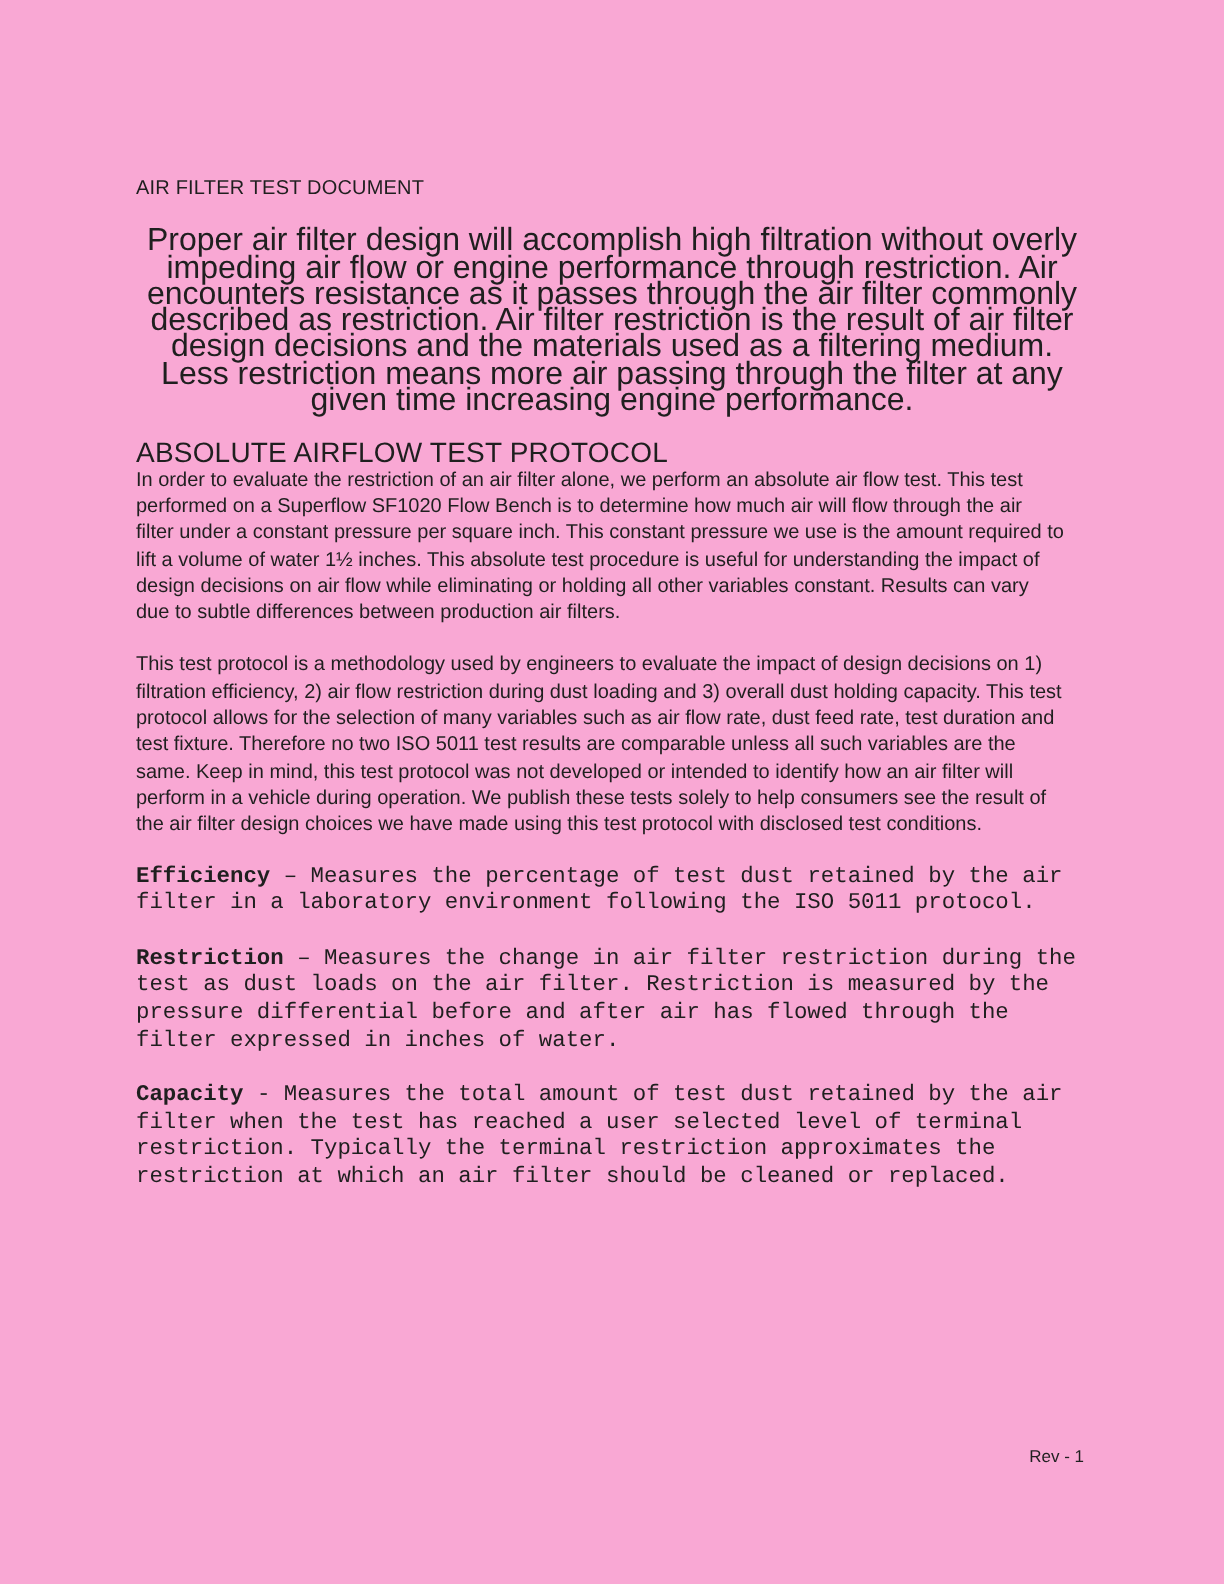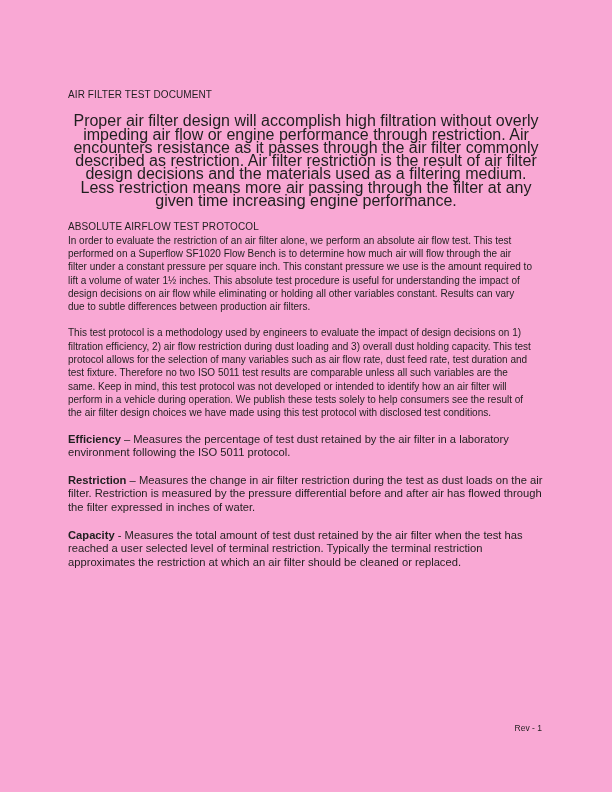--- a/index.html
+++ b/index.html
@@ -25,21 +25,21 @@
     font-weight: 400;
     letter-spacing: 0.1px;
   }
   .para {
     font-size: 16px;
     line-height: 13.3px;
     margin: 0 0 13px 0;
     text-align: center;
   }
   .section-heading {
-    font-size: 10px;
+    font-size: 14px;
     line-height: 13.3px;
     margin: 13px 0 0 0;
     font-weight: 400;
     letter-spacing: 0.1px;
   }
   .section-body {
     font-size: 10px;
     line-height: 13.3px;
     margin: 0 12px 13px 0;
   }
@@ -53,20 +53,21 @@
   }
   .footer-rev {
     position: absolute;
     top: 723px;
     right: 70px;
     font-size: 8.5px;
     color: #1f1f1f;
   }
   .defs-block {
     margin-top: 0;
+    font-family: Liberation Mono, monospace;
   }
 </style>
 </head>
 <body>
 
 <div class="page">
 
   <p class="doc-title">AIR FILTER TEST DOCUMENT</p>
 
   <p class="para">Proper air filter design will accomplish high filtration without overly impeding air flow or engine performance through restriction. Air encounters resistance as it passes through the air filter commonly described as restriction. Air filter restriction is the result of air filter design decisions and the materials used as a filtering medium. Less restriction means more air passing through the filter at any given time increasing engine performance.</p>

